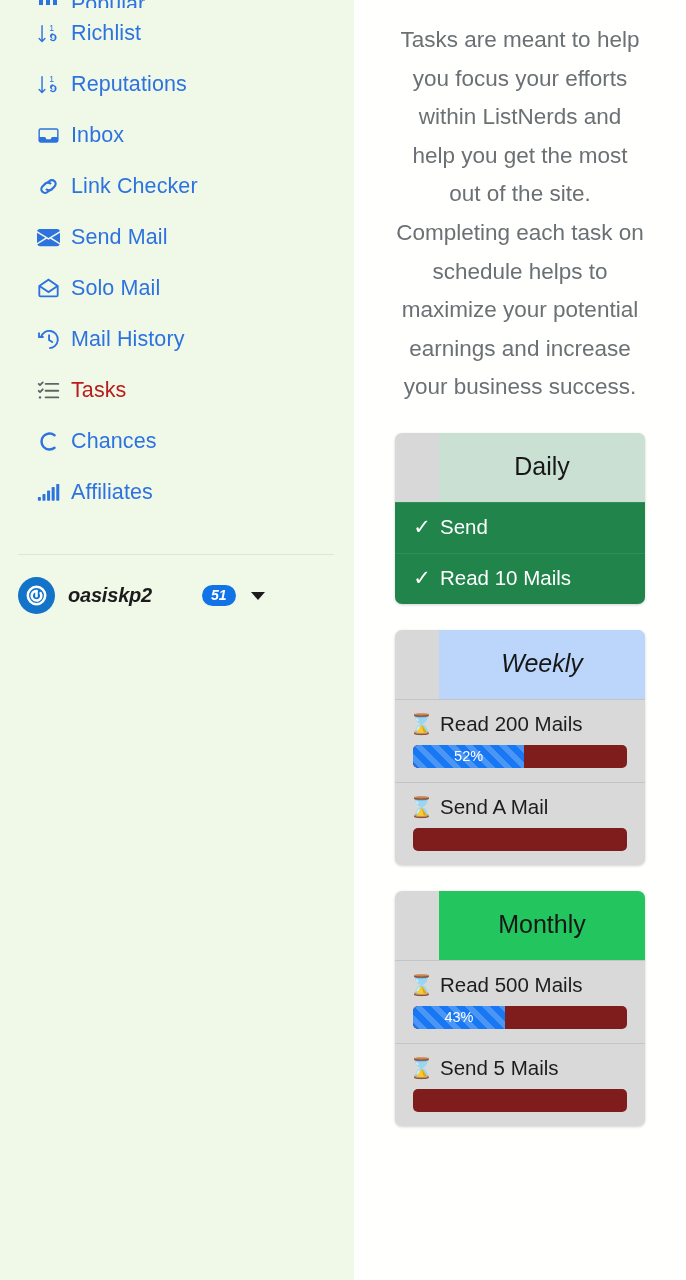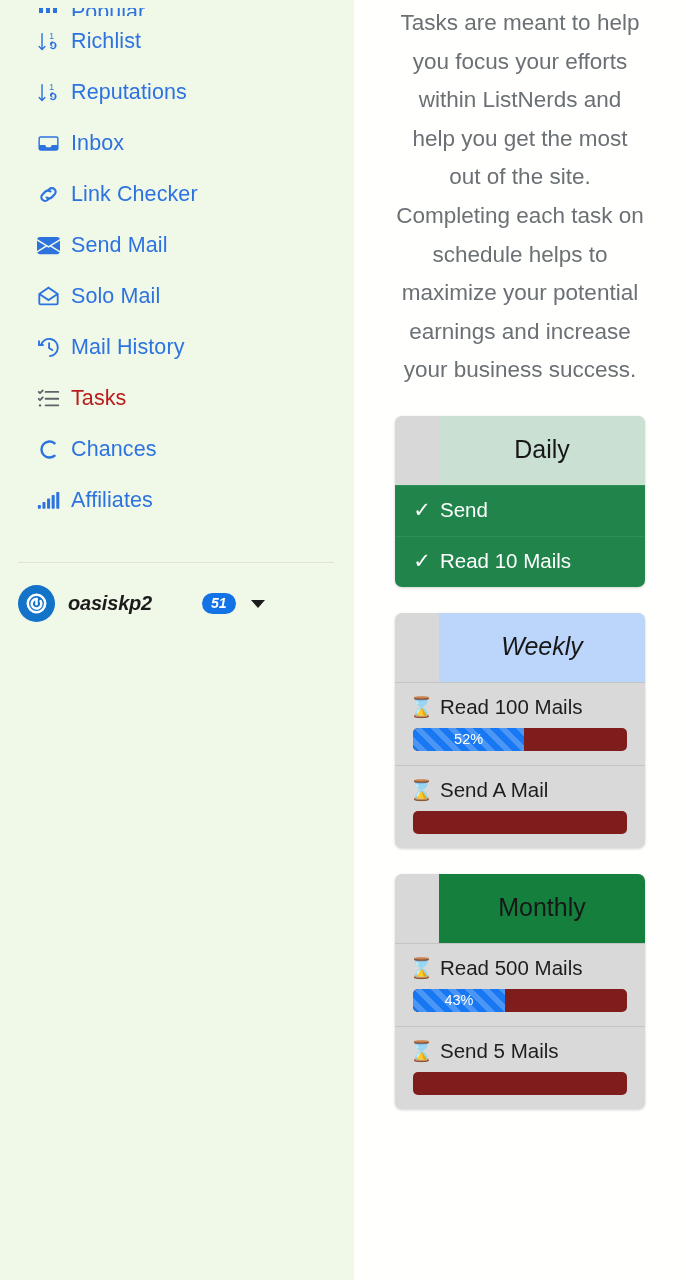--- a/index.html
+++ b/index.html
@@ -19,21 +19,21 @@
   }
 
   
   #sidebar {
     width: 354px;
     height: 1280px;
     background: #f0f8e8;
     flex: 0 0 354px;
     position: relative;
     overflow: hidden;
-    padding-top: 8px;
+    padding-top: 0;
   }
   .nav-list { list-style: none; padding: 0; margin: 0; }
   .nav-item {
     display: flex;
     align-items: center;
     height: 51px;
     padding-left: 36px;
     gap: 11px;
     cursor: pointer;
     text-decoration: none;
@@ -115,21 +115,21 @@
 
   
   #main {
     flex: 1 1 auto;
     height: 1280px;
     background: #fffffe;
     position: relative;
     display: flex;
     flex-direction: column;
     align-items: center;
-    padding-top: 0;
+    padding-top: 17px;
     overflow: hidden;
   }
   #intro-text {
     width: 250px;
     margin: 0 auto;
     text-align: center;
     font-size: 22.5px;
     line-height: 38.6px;
     color: #6b7074;
     padding-top: 4px;
@@ -145,21 +145,21 @@
   }
   .card-header {
     text-align: center;
     font-size: 25px;
     padding: 19px 0 21px 0;
     color: #171717;
     margin-left: 44px;
   }
   .card-header.daily   { background: #c9e0d3; }
   .card-header.weekly  { background: #bcd6fb; font-style: italic; }
-  .card-header.monthly { background: #15803d; }
+  .card-header.monthly { background: #22c55e; }
 
   .task-row {
     padding: 12px 18px 14px 18px;
   }
   .task-row.done {
     background: #21844b;
     border-top: 1px solid #2f8f58;
   }
   .task-row.pending {
     background: #d9d9d9;
@@ -365,21 +365,21 @@
           <span>Read 10 Mails</span>
         </div>
       </div>
     </div>
 
     <div class="task-card">
       <div class="card-header weekly">Weekly</div>
       <div class="task-row pending">
         <div class="task-label">
           <span class="task-ico hourglass-ico">⌛</span>
-          <span>Read 100 Mails</span>
+          <span>Read 200 Mails</span>
         </div>
         <div class="progress-track">
           <div class="progress-fill" style="width: 52%;">52%</div>
         </div>
       </div>
       <div class="task-row pending">
         <div class="task-label">
           <span class="task-ico hourglass-ico">⌛</span>
           <span>Send A Mail</span>
         </div>

